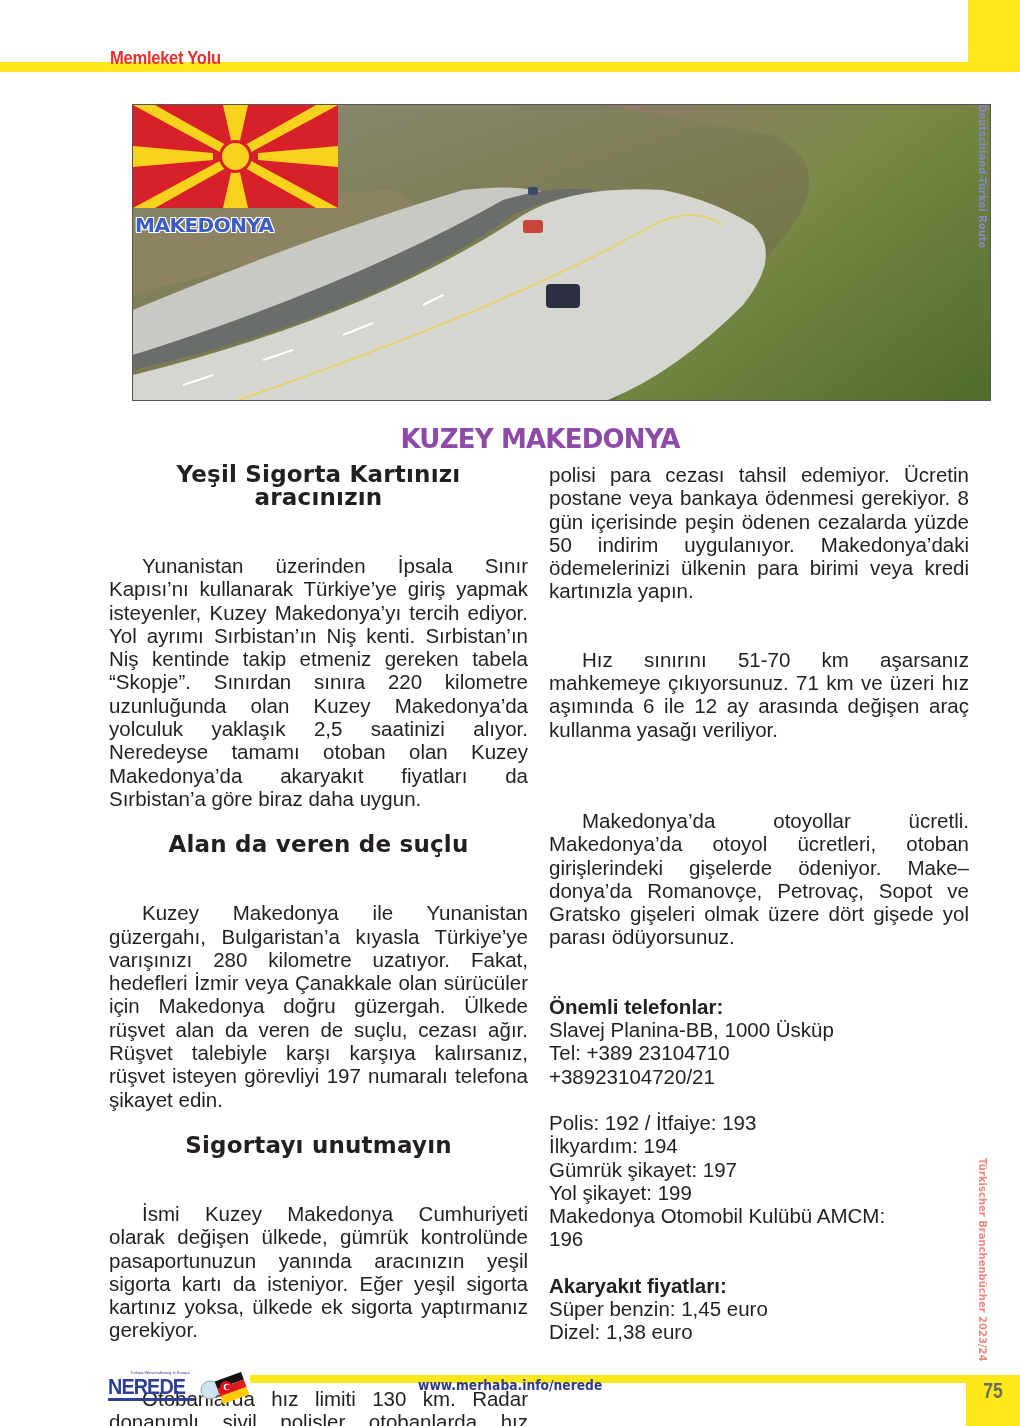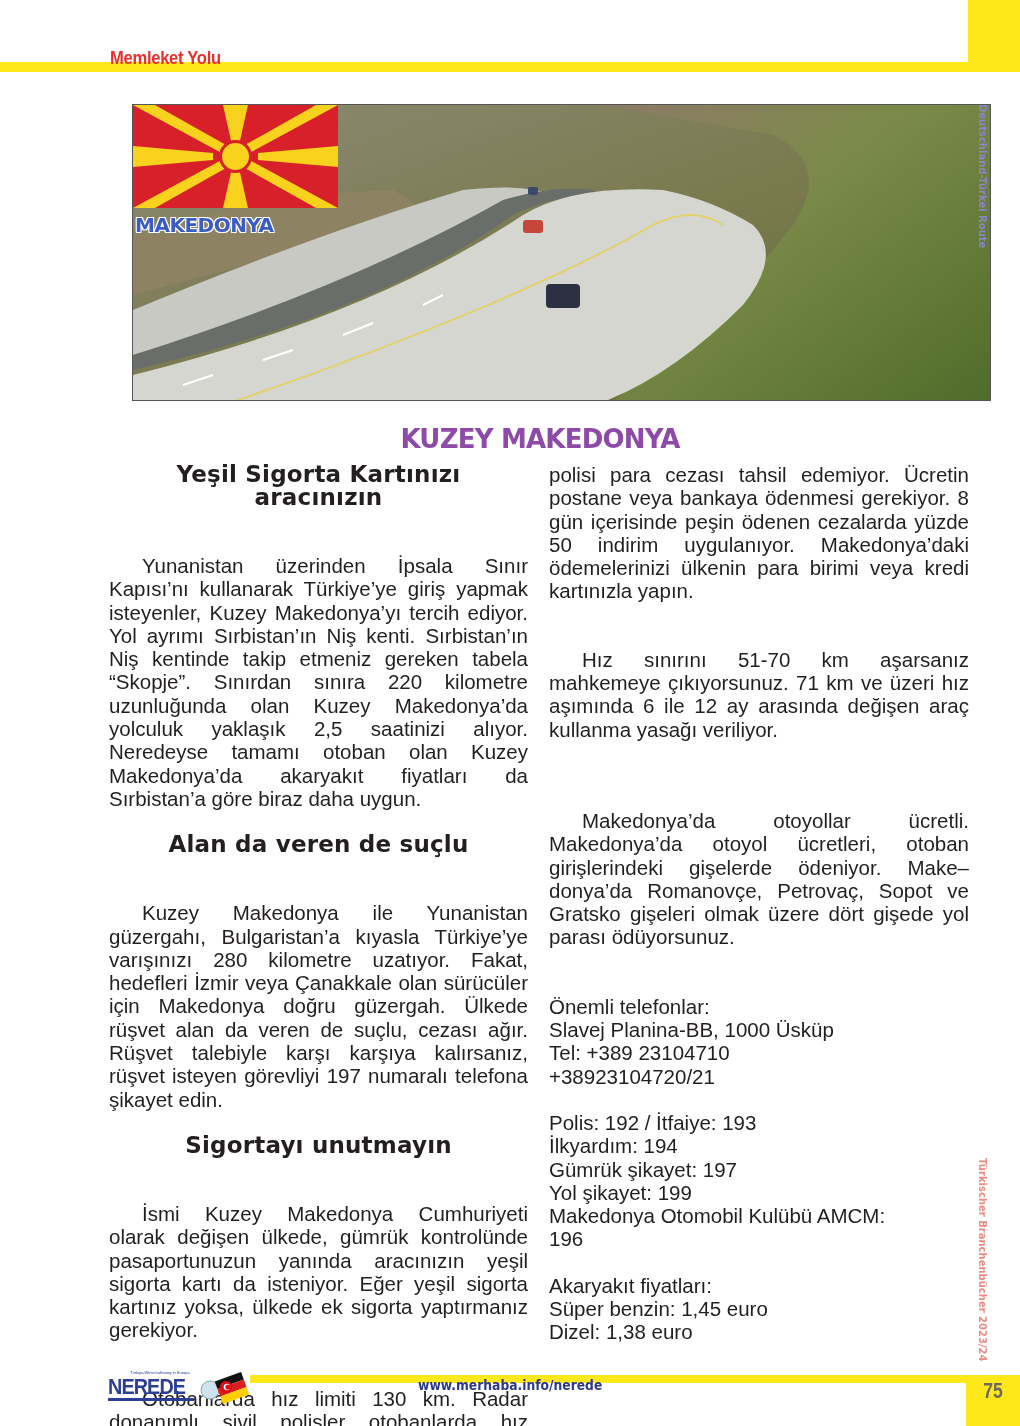--- a/index.html
+++ b/index.html
@@ -28,21 +28,21 @@
   
   .col { position: absolute; top: 463px; font-size: 20.5px; line-height: 23.3px; }
   .col-left { left: 109px; width: 419px; }
   .col-right { left: 549px; width: 420px; }
 
   .sub { text-align: center; font-family: "DejaVu Sans", sans-serif; font-weight: bold; font-size: 23px; line-height: 23px; letter-spacing: 0.2px; color: #231f20; }
   .para { text-align: justify; text-align-last: left; }
   .indent { text-indent: 33px; margin-top: 45px; }
   .gap { height: 23px; }
 
-  .info-h { font-weight: normal; }
+  .info-h { font-weight: bold; }
   .info-line { white-space: nowrap; }
 
   
   .bottom-bar { position: absolute; left: 250px; top: 1375px; width: 770px; height: 8px; background: #ffe81a; }
   .page-box { position: absolute; left: 966px; top: 1375px; width: 54px; height: 51px; background: #ffe81a; }
   .page-num { position: absolute; left: 966px; top: 1378px; width: 54px; text-align: center; font-family: "Liberation Sans", sans-serif; font-weight: bold; font-size: 22px; color: #6b6b5e; transform: scaleX(0.8); }
   .footer-url { position: absolute; left: 418px; top: 1377px; font-family: "DejaVu Sans", sans-serif; font-weight: bold; font-size: 14px; color: #2d3a8c; transform: scaleX(0.88); transform-origin: left; }
 
   .logo { position: absolute; left: 108px; top: 1370px; width: 145px; height: 34px; }
   .logo-word { position: absolute; left: 0; top: 4px; font-family: "Liberation Sans", sans-serif; font-weight: bold; font-size: 22px; color: #2c3f94; letter-spacing: -1px; transform: scaleX(0.9); transform-origin: left; }

